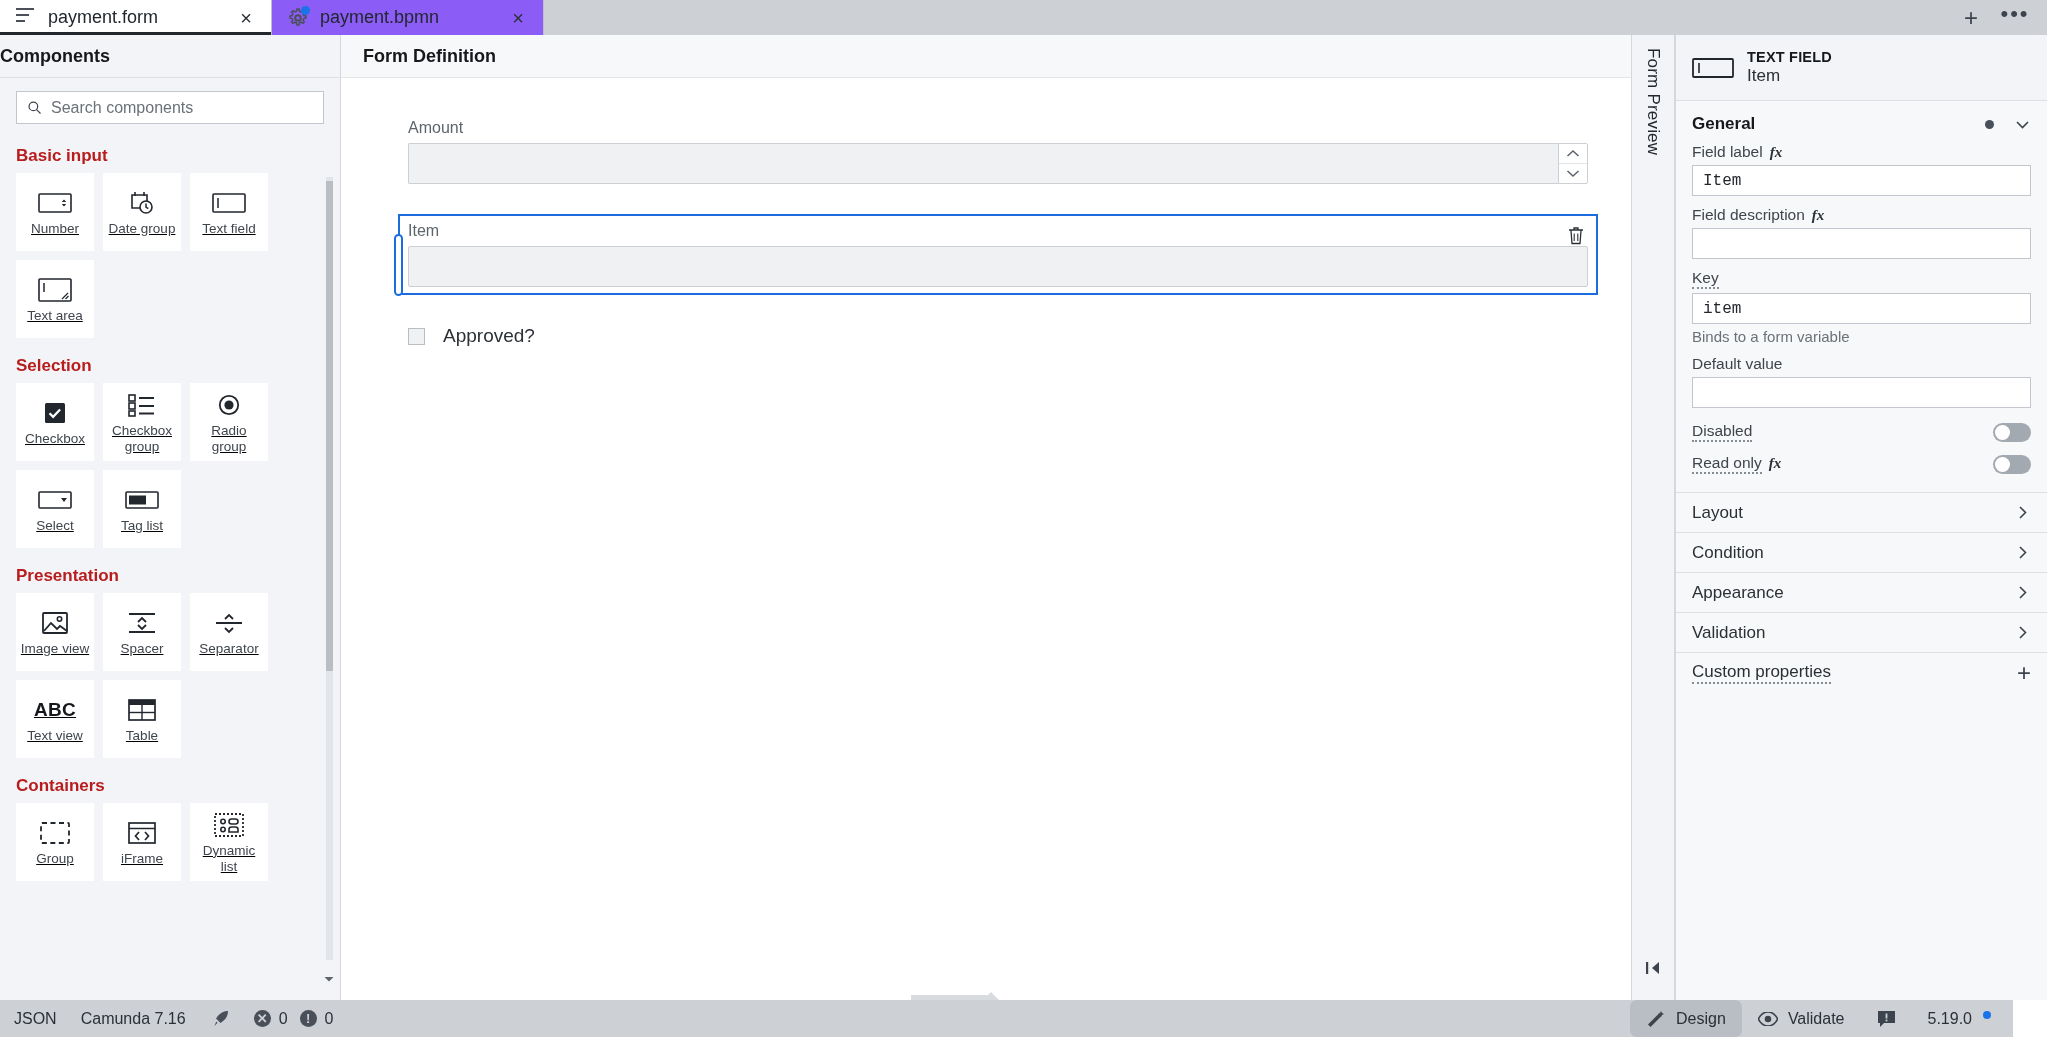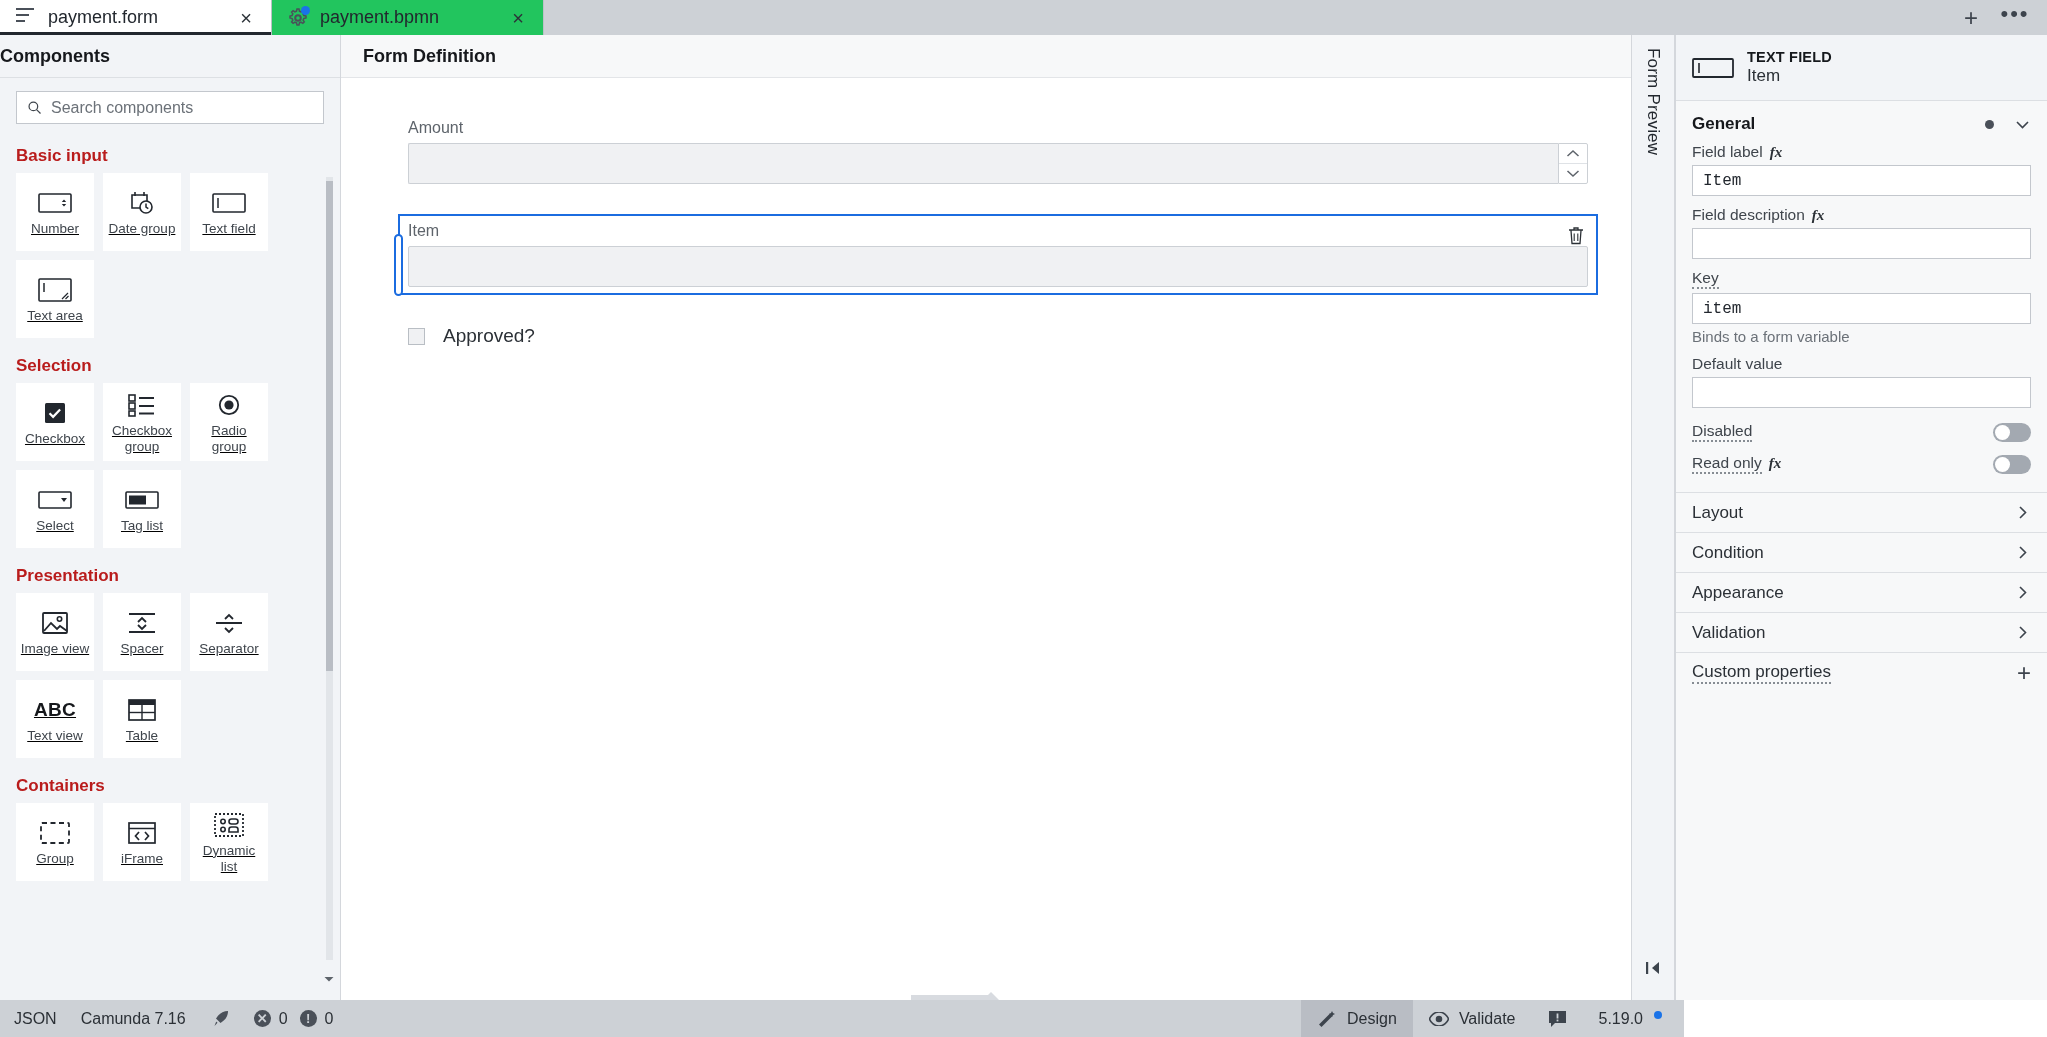--- a/index.html
+++ b/index.html
@@ -14,21 +14,21 @@
   
   .tabbar {
     position: absolute; top: 0; left: 0; width: 2047px; height: 35px;
     background: #cdd1d6;
     display: flex; align-items: stretch;
   }
   .tab {
     display: flex; align-items: center; gap: 12px;
     padding: 0 14px 0 16px;
     font-size: 18px; color: #22272e;
-    background: #22c55e;
+    background: #8b5cf6;
     border-right: 1px solid #bcc1c7;
     min-width: 272px;
     position: relative;
     cursor: default;
   }
   .tab.active { background: #ffffff; }
   .tab.active:after {
     content:""; position:absolute; left:0; right:0; bottom:0; height:3px; background:#22272e;
   }
   .tab .tab-icon { width: 20px; height: 20px; flex: 0 0 20px; position: relative; display:block; }
@@ -246,29 +246,29 @@
     border-bottom: 1px solid #dcdfe3; cursor: pointer;
   }
   .acc-row .atitle { flex: 1 1 auto; font-size: 17px; color: #2b3036; }
   .acc-row .achev { color: #3d444d; font-size: 17px; }
   .acc-row.plusrow .atitle { border-bottom: 2px dotted #868c93; flex: 0 0 auto; }
   .acc-row.plusrow .spacer { flex: 1 1 auto; }
   .acc-row .plus { font-size: 24px; color: #3d444d; line-height: 1; }
 
   
   .statusbar {
-    position: absolute; left: 0; bottom: 0; width: 1684px; height: 37px;
+    position: absolute; left: 0; bottom: 0; width: 2013px; height: 37px;
     background: #cdd1d6; display: flex; align-items: stretch;
     font-size: 16px; color: #2b3036;
   }
   .sb-item { display: flex; align-items: center; padding: 0 12px; gap: 8px; }
   .sb-item.first { padding-left: 14px; }
   .sb-spacer { flex: 1 1 auto; }
   .sb-btn { display: flex; align-items: center; gap: 10px; padding: 0 16px; }
-  .sb-btn.active { background: #b9bdc4; }
+  .sb-btn.active { background: #b9bdc4; border-radius: 7px; }
   .sb-badge-dot { width:8px;height:8px;border-radius:50%;background:#1a73e8;margin-left:1px;margin-bottom:8px; }
   .circle-icon { width: 17px; height: 17px; border-radius: 50%; background: #4a5059;
     color:#cdd1d6; font-size: 13px; display:flex;align-items:center;justify-content:center; font-weight:bold;}
   svg { display: block; }
 </style>
 </head>
 <body>
 
 <div class="tabbar">
   <div class="tab active">

